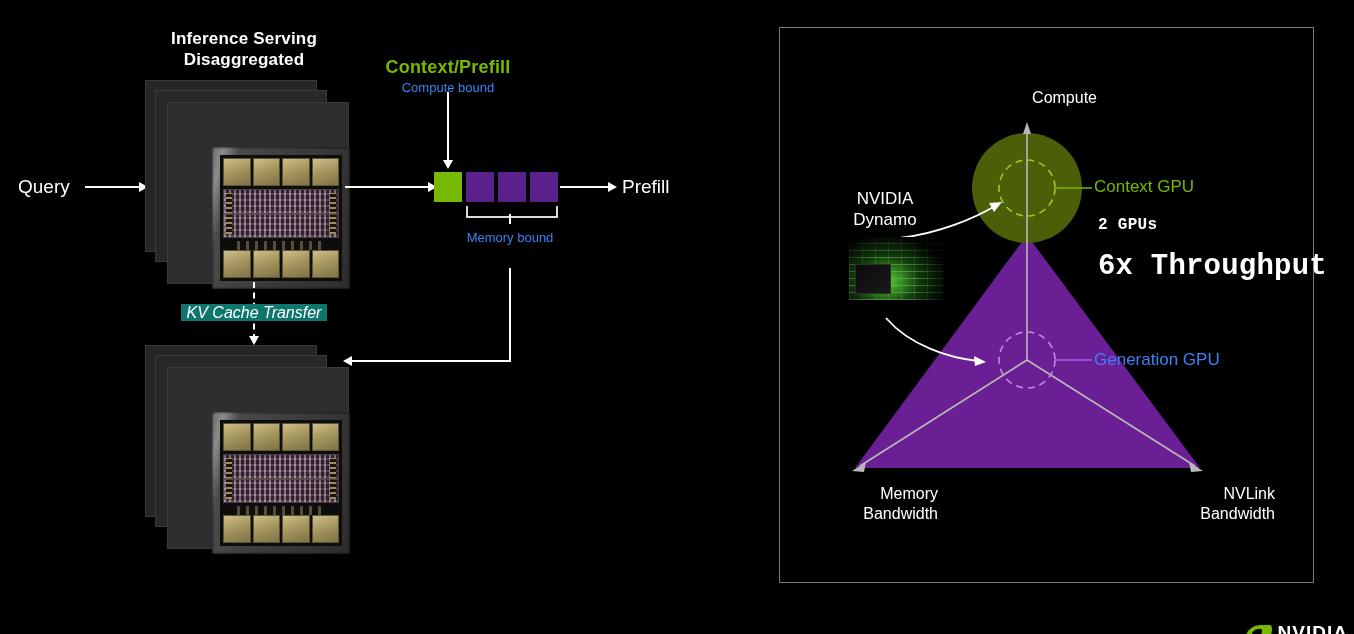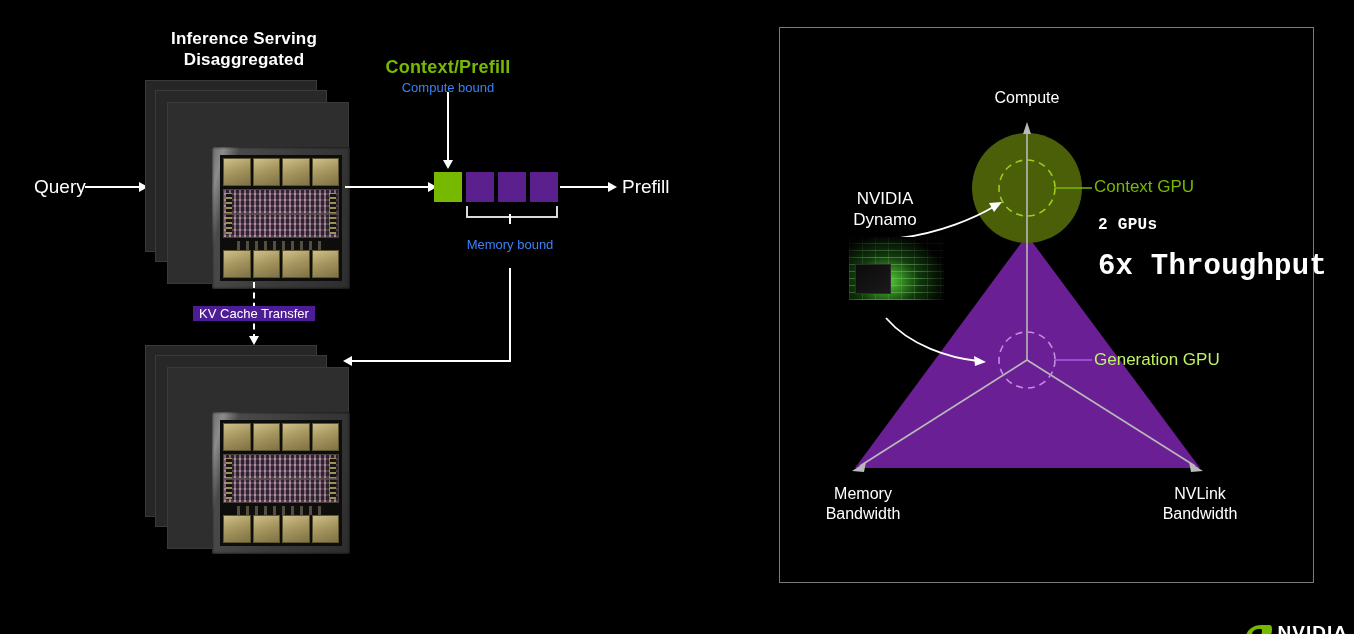--- a/index.html
+++ b/index.html
@@ -77,31 +77,31 @@
   .sub-label{font-size:13px;color:#3b82f6;text-align:center;}
   .big-green{color:#76b900;font-weight:bold;font-size:18px;letter-spacing:.2px;}
   .big-purple{color:#a02bd8;font-weight:bold;font-size:18px;letter-spacing:.2px;}
 
   .token-box{position:absolute;width:28px;height:30px;}
   .token-green{background:#76b900;}
   .token-purple{background:#5b1f8e;}
 
   .bracket{position:absolute;border:2px solid #d9d9d9;border-top:none;}
 
-  .kv-label{font-size:13px;color:#fff;background:#4c1d95;padding:0 6px;}
+  .kv-label{font-size:16px;color:#fff;background:#0f766e;padding:0 6px;font-style:italic;}
 
   
   #right-panel{
     left:779px;top:27px;width:535px;height:556px;
     border:1px solid #7a7a7a;background:#000;box-sizing:border-box;
   }
   .radar-svg{position:absolute;left:0;top:0;}
-  .axis-label{font-size:16px;color:#fff;text-align:center;line-height:20px;}
+  .axis-label{font-size:16px;color:#fff;text-align:right;line-height:20px;}
   .ctx-gpu-label{color:#76b900;font-size:17px;}
-  .gen-gpu-label{color:#bef264;font-size:17px;}
+  .gen-gpu-label{color:#3b82f6;font-size:17px;}
   .gpus-count{font-weight:bold;font-size:16px;color:#fff;letter-spacing:.3px;}
   .throughput{font-weight:bold;font-size:29px;color:#fff;letter-spacing:.2px;}
 
   .dynamo-title{font-size:17px;line-height:21px;color:#fff;text-align:center;}
   .dynamo-img{
     position:absolute;width:95px;height:63px;overflow:hidden;
     background:
       radial-gradient(ellipse at 40% 70%, rgba(90,220,60,.95) 0%, rgba(30,110,20,.5) 40%, rgba(0,0,0,.9) 75%),
       repeating-linear-gradient(0deg, rgba(190,230,190,.55) 0 1px, rgba(0,0,0,0) 1px 7px),
       repeating-linear-gradient(90deg, rgba(150,200,150,.30) 0 1px, rgba(0,0,0,0) 1px 13px),
@@ -129,21 +129,21 @@
 </head>
 <body>
 
 <div id="left-panel" class="abs">
 
   <div class="abs panel-title" style="left:144px;top:28px;width:200px;">
     <div>Inference Serving</div>
     <div>Disaggregated</div>
   </div>
 
-  <div class="abs label-white" style="left:18px;top:176px;margin-left:16px;">Query</div>
+  <div class="abs label-white" style="left:18px;top:176px;">Query</div>
   <div class="abs wire h" style="left:85px;top:186px;width:56px;"></div>
   <div class="abs arrow-head ah-right" style="left:139px;top:182px;"></div>
 
   <div class="gpu-stack" style="left:145px;top:80px;">
     <div class="gpu-card c1"></div>
     <div class="gpu-card c2"></div>
     <div class="gpu-card c3">
       <div class="gpu-die">
         <div class="die-inner">
           <div class="hbm-row">
@@ -183,21 +183,21 @@
     <div class="token-box token-green" style="left:0px;top:0px;"></div>
     <div class="token-box token-purple" style="left:32px;top:0px;"></div>
     <div class="token-box token-purple" style="left:64px;top:0px;"></div>
     <div class="token-box token-purple" style="left:96px;top:0px;"></div>
   </div>
 
   <div class="abs bracket" style="left:466px;top:206px;width:88px;height:10px;"></div>
   <div class="abs wire v" style="left:509px;top:214px;height:10px;"></div>
 
   <div class="abs ctr" style="left:410px;top:228px;width:200px;">
-    <div class="sub-label" style="margin-top:9px;">Memory bound</div>
+    <div class="sub-label" style="margin-top:2px;">Memory bound</div>
   </div>
 
   <div class="abs wire h" style="left:560px;top:186px;width:50px;"></div>
   <div class="abs arrow-head ah-right" style="left:608px;top:182px;"></div>
   <div class="abs label-white" style="left:622px;top:176px;">Prefill</div>
 
   <div class="abs wire v" style="left:509px;top:268px;height:94px;"></div>
   <div class="abs wire h" style="left:352px;top:360px;width:159px;"></div>
   <div class="abs arrow-head ah-left" style="left:343px;top:356px;"></div>
 

